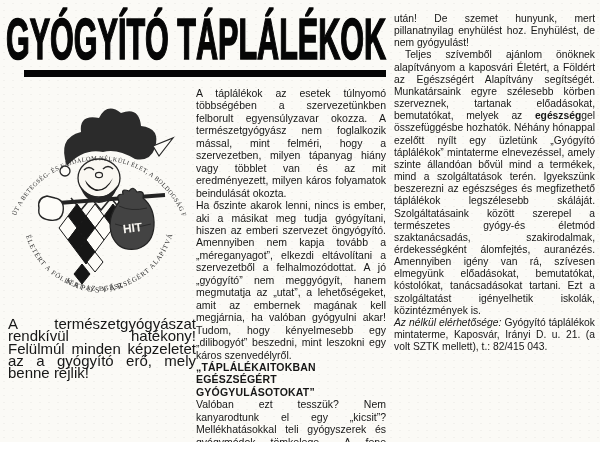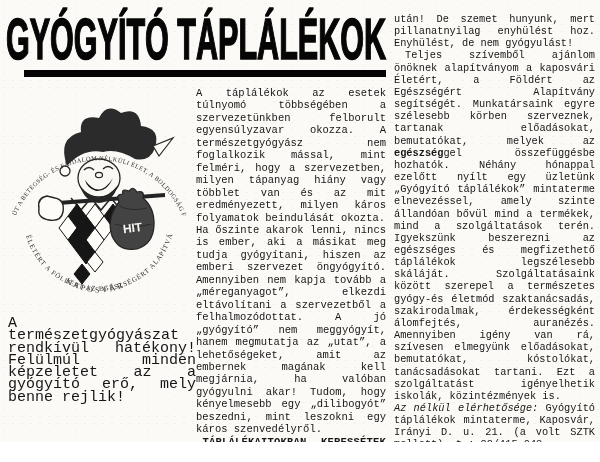--- a/index.html
+++ b/index.html
@@ -12,21 +12,21 @@
     overflow:hidden;
     font-family:"Liberation Sans", sans-serif;
     color:#161616;
   }
   
   .masthead{position:absolute;left:4px;top:2px;width:386px;height:68px;}
   .masthead svg{display:block;}
   .title-rule{position:absolute;left:24px;top:70px;width:362px;height:7px;background:#050505;}
   
   .col{position:absolute;text-align:justify;}
-  .col p{margin:0;font-family:Liberation Mono, monospace;}
+  .col p{margin:0;}
   .col-left{left:8px;top:318px;width:188px;font-size:15px;line-height:12.3px;}
   .col-mid{left:196px;top:87px;width:190px;font-size:10.5px;line-height:12.45px;}
   .col-right{left:394px;top:13px;width:201px;font-size:10.3px;line-height:12.15px;}
   .quote-caps{font-weight:bold;letter-spacing:.2px;}
   .indent{text-indent:11px;}
   .ital{font-style:italic;}
   .bold{font-weight:bold;}
   
   .emblem{position:absolute;left:7px;top:86px;width:184px;height:228px;}
   .arc-text{fill:#2c2c2c;font-family:"Liberation Serif", serif;}
@@ -100,21 +100,21 @@
     </text>
   </svg>
 
   <div class="col col-left">
     <p>A természetgyógyászat rendkívül hatékony! Felülmúl minden képzeletet az a gyógyító erő, mely benne rejlik!</p>
   </div>
 
   <div class="col col-mid">
     <p>A táplálékok az esetek túlnyomó többségében a szervezetünkben felborult egyensúlyzavar okozza. A természetgyógyász nem foglalkozik mással, mint felméri, hogy a szervezetben, milyen tápanyag hiány vagy többlet van és az mit eredményezett, milyen káros folyamatok beindulását okozta.</p>
     <p>Ha őszinte akarok lenni, nincs is ember, aki a másikat meg tudja gyógyítani, hiszen az emberi szervezet öngyógyító. Amennyiben nem kapja tovább a „méreganyagot”, elkezdi eltávolítani a szervezetből a felhalmozódottat. A jó „gyógyító” nem meggyógyít, hanem megmutatja az „utat”, a lehetőségeket, amit az embernek magának kell megjárnia, ha valóban gyógyulni akar! Tudom, hogy kényelmesebb egy „dilibogyót” beszedni, mint leszokni egy káros szenvedélyről.</p>
-    <p class="quote-caps">„TÁPLÁLÉKAITOKBAN KERESSÉTEK GYÓGYULÁSOTOKAT”</p>
+    <p class="quote-caps">„TÁPLÁLÉKAITOKBAN EGÉSZSÉGÉRT GYÓGYULÁSOTOKAT”</p>
     <p>Valóban ezt tesszük? Nem kanyarodtunk el egy „kicsit”? Mellékhatásokkal teli gyógyszerek és gyógymódok tömkelege… A fene megette az olyan gyógyulást, ami egy másik szenvedést hoz maga</p>
   </div>
 
   <div class="col col-right">
     <p>után! De szemet hunyunk, mert pillanatnyilag enyhülést hoz. Enyhülést, de nem gyógyulást!</p>
     <p class="indent"><span>Teljes szívemből ajánlom önöknek alapítványom a kaposvári Életért, a Földért az Egészségért Alapítvány segítségét. Munkatársaink egyre szélesebb körben szerveznek, tartanak előadásokat, bemutatókat, melyek az </span><span class="bold">egészség</span><span>gel összefüggésbe hozhatók. Néhány hónappal ezelőtt nyílt egy üzletünk „Gyógyító táplálékok” mintaterme elnevezéssel, amely szinte állandóan bővül mind a termékek, mind a szolgáltatások terén. Igyekszünk beszerezni az egészséges és megfizethető táplálékok legszélesebb skáláját. Szolgáltatásaink között szerepel a természetes gyógy-és életmód szaktanácsadás, szakirodalmak, érdekességként álomfejtés, auranézés. Amennyiben igény van rá, szívesen elmegyünk előadásokat, bemutatókat, kóstolókat, tanácsadásokat tartani. Ezt a szolgáltatást igényelhetik iskolák, közintézmények is.</span></p>
     <p><span class="ital">Az nélkül elérhetősége:</span><span> Gyógyító táplálékok mintaterme, Kaposvár, Irányi D. u. 21. (a volt SZTK mellett), t.: 82/415 043.</span></p>
   </div>
 
 </div>

